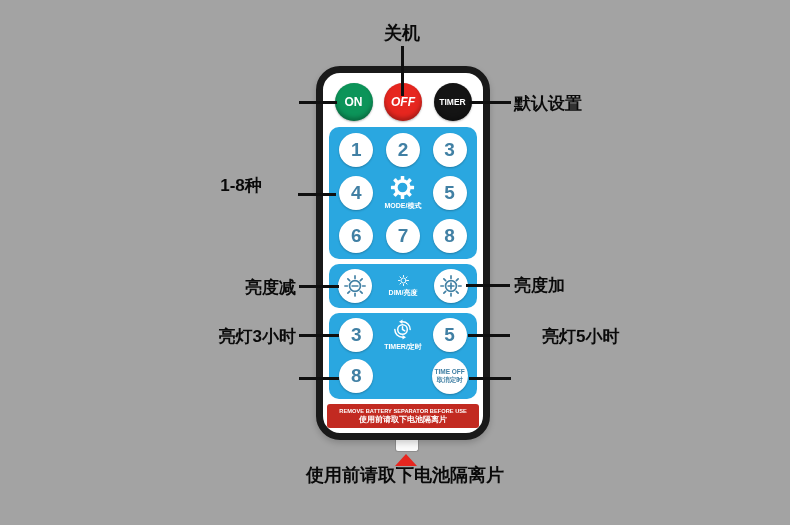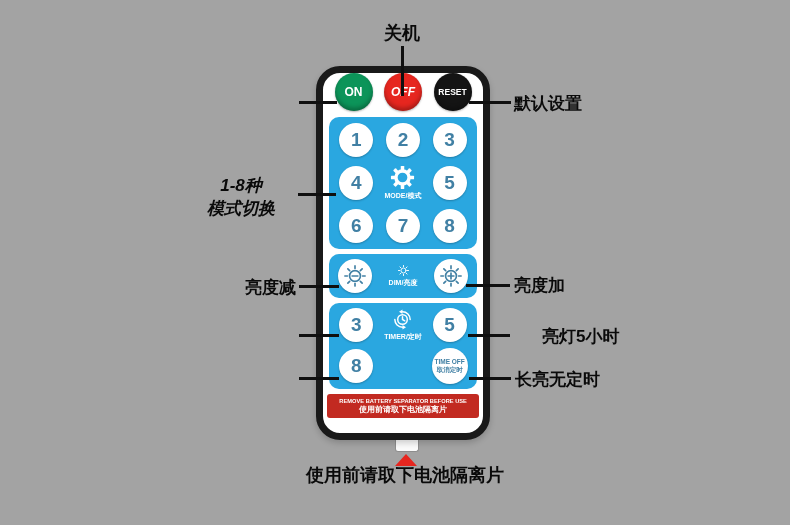--- a/index.html
+++ b/index.html
@@ -5,28 +5,28 @@
   * { margin:0; padding:0; box-sizing:border-box; }
   html,body { background:#fff; }
   body { font-family:"Liberation Sans","DejaVu Sans",sans-serif; }
   .stage { position:relative; width:790px; height:525px; background:#a3a3a3; overflow:hidden; }
 
   
   .label { position:absolute; font-size:17px; font-weight:bold; color:#0a0a0a; white-space:nowrap; }
   .lg { font-size:18px; }
   .right-align { text-align:right; }
   .center { text-align:center; }
-  .two-line { line-height:1.35;font-style:italic; }
+  .two-line { line-height:1.35; }
   .hline { position:absolute; height:3px; background:#0f0f0f; z-index:6; }
   .vline { position:absolute; width:3px; background:#0f0f0f; z-index:6; }
 
   
   .remote { position:absolute; left:316px; top:66px; width:174px; height:374px; background:#fff;
             border:7px solid #191919; border-radius:24px; z-index:2; box-shadow:0 3px 6px rgba(0,0,0,.18); }
-  .power-row { display:flex; justify-content:space-evenly; align-items:center; }
+  .power-row { display:flex; justify-content:space-evenly; align-items:center; padding-top:10px; }
   .pbtn { width:38px; height:38px; border-radius:50%; display:flex; align-items:center; justify-content:center;
           color:#fff; font-weight:bold; font-size:12px; box-shadow:inset 0 -3px 4px rgba(0,0,0,.28), 0 1px 2px rgba(0,0,0,.3); }
   .pbtn.on { background:#0c9459; }
   .pbtn.off { background:#e6261f;font-style:italic; }
   .pbtn.reset { background:#141414; font-size:8.5px; }
 
   .panel { background:#2aa7e0; border-radius:10px; margin-left:auto; margin-right:auto; width:148px; }
   .grid9 { margin-top:6px; height:132px; display:grid; grid-template-columns:repeat(3,1fr); place-items:center; padding:2px 4px; }
   .grid6 { margin-top:5px; height:86px; display:grid; grid-template-columns:repeat(3,1fr); place-items:center; padding:2px 4px; }
   .dim-row { margin-top:5px; height:44px; display:flex; align-items:center; justify-content:space-between; padding:0 9px; }
@@ -56,54 +56,53 @@
 
 <div class="stage">
 
   <div class="label lg center" style="left:364px;top:21px;width:76px">关机</div>
   <div class="vline" style="left:401px;top:46px;height:50px"></div>
 
   <div class="hline" style="left:299px;top:101px;width:38px"></div>
 
   <div class="label center two-line" style="left:188px;top:175px;width:106px">
     <div>1-8种</div>
-    <div>模式切换</div>
   </div>
   <div class="hline" style="left:298px;top:193px;width:38px"></div>
 
   <div class="label right-align" style="left:196px;top:276px;width:100px">亮度减</div>
   <div class="hline" style="left:299px;top:285px;width:40px"></div>
 
+  <div class="label right-align" style="left:186px;top:325px;width:110px">亮灯3小时</div>
   <div class="hline" style="left:299px;top:334px;width:40px"></div>
 
   <div class="hline" style="left:299px;top:377px;width:40px"></div>
 
   <div class="label" style="left:514px;top:92px">默认设置</div>
   <div class="hline" style="left:469px;top:101px;width:42px"></div>
 
   <div class="label" style="left:514px;top:274px">亮度加</div>
   <div class="hline" style="left:466px;top:284px;width:44px"></div>
 
   <div class="label" style="left:542px;top:325px">亮灯5小时</div>
   <div class="hline" style="left:468px;top:334px;width:42px"></div>
 
-  <div class="label" style="left:515px;top:368px">长亮无定时</div>
   <div class="hline" style="left:469px;top:377px;width:42px"></div>
 
   <div class="remote">
 
     <div class="power-row">
       <div class="pbtn on">
           <span>ON</span>
         </div>
       <div class="pbtn off">
           <span>OFF</span>
         </div>
       <div class="pbtn reset">
-          <span>RESET</span>
+          <span>TIMER</span>
         </div>
     </div>
 
     <div class="panel grid9">
       <div class="cbtn">1</div>
       <div class="cbtn">2</div>
       <div class="cbtn">3</div>
       <div class="cbtn">4</div>
       <div class="mode-cell">
         <span>

